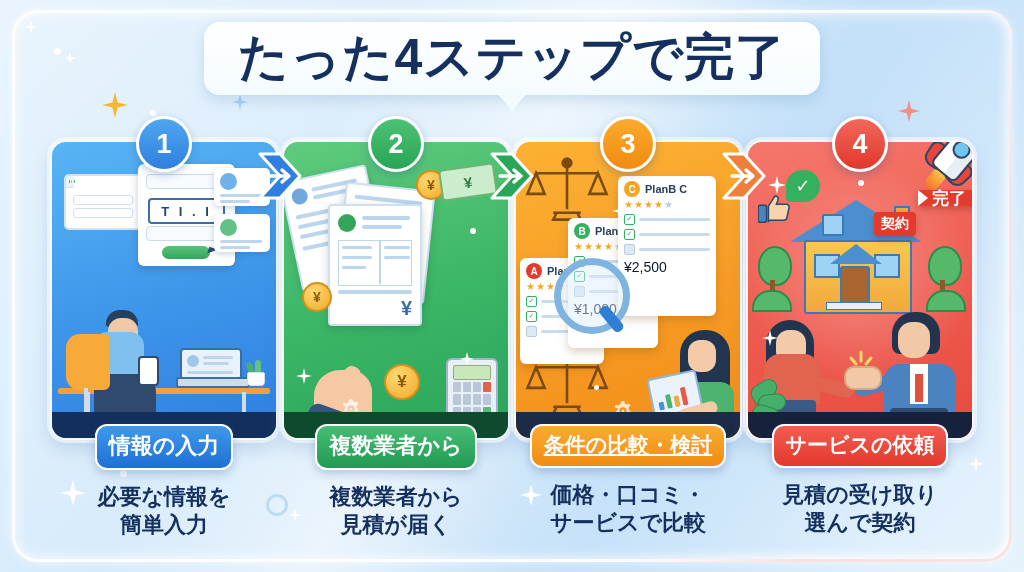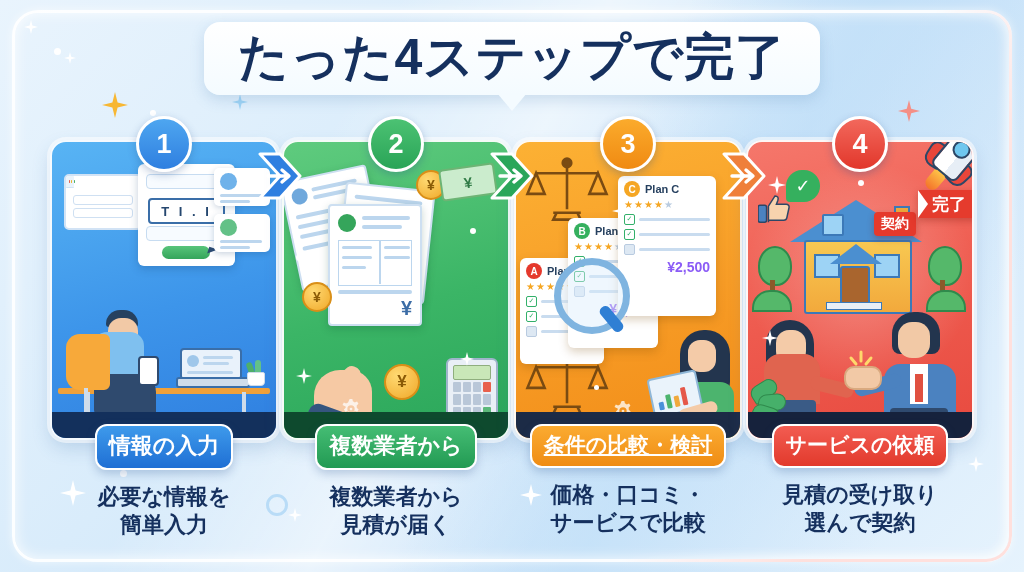--- a/index.html
+++ b/index.html
@@ -168,41 +168,41 @@
   .plantop{display:flex;align-items:center;gap:5px;padding:5px 6px 2px;}
   .pbadge{width:16px;height:16px;border-radius:50%;color:#fff;font-size:10px;font-weight:bold;display:flex;align-items:center;justify-content:center;}
   .pname{font-size:11px;font-weight:bold;color:#26405f;}
   .stars{display:flex;gap:1px;padding:0 6px;font-size:10px;color:#f5a623;}
   .stars .off{color:#b9cbe0;}
   .rows{padding:4px 6px 0;display:flex;flex-direction:column;gap:4px;}
   .row{display:flex;align-items:center;gap:4px;}
   .chk{width:9px;height:9px;border:1.5px solid #32b06a;border-radius:2px;color:#32b06a;font-size:7px;line-height:7px;text-align:center;}
   .chk.gray{border-color:#b9cbe0;background:#dde8f3;}
   .rline{flex:1;height:3px;background:#c9dcef;border-radius:2px;}
-  .price{text-align:right;padding:4px 6px 5px;color:#8b5cf6;font-size:14px;font-weight:bold;}
+  .price{padding:4px 6px 5px;color:#0f172a;font-size:14px;font-weight:normal;}
   .magnif{position:absolute;width:62px;height:62px;border:7px solid #7fb4e0;border-radius:50%;background:rgba(220,238,252,.45);}
   .maghandle{position:absolute;width:11px;height:30px;background:#2f7fd4;border-radius:5px;transform:rotate(-40deg);}
   .woman{position:absolute;right:4px;bottom:0;width:86px;height:108px;}
   .whair{position:absolute;right:6px;top:0;width:50px;height:66px;background:#23354e;border-radius:24px 24px 14px 14px;}
   .wface{position:absolute;right:20px;top:10px;width:28px;height:32px;background:#f4cba8;border-radius:12px;}
   .wbody{position:absolute;right:2px;bottom:0;width:62px;height:56px;background:#4cb46e;border-radius:18px 14px 0 0;}
   .tablet{position:absolute;left:0;bottom:24px;width:46px;height:36px;background:#eaf3fb;border:2px solid #8fb7d8;border-radius:4px;transform:rotate(-12deg);overflow:hidden;}
   .bars{position:absolute;left:5px;bottom:5px;display:flex;align-items:flex-end;gap:3px;height:20px;}
   .bar{width:5px;border-radius:1px;}
 
   
   .house{position:absolute;left:48px;top:58px;width:120px;height:110px;}
   .roof{position:absolute;left:-6px;top:0;width:0;height:0;border-left:66px solid transparent;border-right:66px solid transparent;border-bottom:42px solid #4b8fd0;}
   .walls{position:absolute;left:8px;top:40px;width:104px;height:70px;background:linear-gradient(180deg,#f8c851,#f2a93c);border:2px solid #3c79b8;border-radius:3px;}
   .win{position:absolute;background:#9dd3f5;border:2px solid #3c79b8;}
   .door{position:absolute;left:44px;bottom:0;width:26px;height:40px;background:#a9652e;border:2px solid #3c79b8;border-radius:3px 3px 0 0;}
   .tree{position:absolute;width:34px;height:54px;}
   .canopy{position:absolute;top:0;left:2px;width:30px;height:36px;background:#55b86a;border-radius:50% 50% 45% 45%;border:2px solid #2f8a4c;}
   .trunk{position:absolute;bottom:0;left:14px;width:5px;height:20px;background:#8a5a2a;}
-  .ribbon{position:absolute;right:-6px;top:48px;height:28px;background:#e53b2d;color:#fff;font-weight:bold;font-size:17px;display:flex;align-items:center;padding:0 12px 0 14px;box-shadow:0 3px 7px rgba(120,20,10,.3);}
+  .ribbon{position:absolute;right:-6px;top:48px;height:16px;background:#e53b2d;color:#fff;font-weight:bold;font-size:17px;display:flex;align-items:center;padding:0 12px 0 14px;box-shadow:0 3px 7px rgba(120,20,10,.3);}
   .ribbon:before{content:"";position:absolute;left:0;top:0;bottom:0;width:10px;background:#fff;clip-path:polygon(0 0,100% 50%,0 100%);}
   .keiyaku{position:absolute;background:#e5392c;color:#fff;font-weight:bold;font-size:14px;border-radius:4px;padding:3px 7px;box-shadow:0 3px 7px rgba(120,20,10,.3);}
   .thumb{position:absolute;left:10px;top:52px;width:34px;height:30px;}
   .checkb{position:absolute;left:38px;top:28px;width:34px;height:32px;border-radius:16px 16px 16px 4px;background:#35b05e;color:#fff;display:flex;align-items:center;justify-content:center;font-size:18px;font-weight:bold;}
   .rocket{position:absolute;right:-14px;top:-22px;width:62px;height:72px;transform:rotate(40deg);z-index:28;}
   .rbody{position:absolute;left:16px;top:6px;width:28px;height:48px;background:linear-gradient(90deg,#fff 0 55%,#e7eef6 55% 100%);border:2px solid #2d4766;border-radius:14px 14px 7px 7px;}
   .rnose{position:absolute;left:16px;top:-6px;width:28px;height:18px;background:#e8463a;border:2px solid #2d4766;border-radius:14px 14px 2px 2px;}
   .rwin{position:absolute;left:23px;top:18px;width:14px;height:14px;border-radius:50%;background:#6fc7ef;border:2px solid #2d4766;}
   .rfin{position:absolute;width:14px;height:22px;background:#e8463a;border:2px solid #2d4766;}
   .flame{position:absolute;left:24px;top:54px;width:14px;height:24px;background:linear-gradient(180deg,#ffd24d,#f4732a);border-radius:7px 7px 9px 9px;}
@@ -503,21 +503,21 @@
                 <span class="chk gray"></span>
                 <span class="rline"></span>
               </div>
           </div>
           <div class="price">¥1,000</div>
         </div>
 
         <div class="plan" style="left:102px;top:34px;width:98px;height:140px;">
           <div class="plantop">
             <span class="pbadge" style="background:#f5a623;">C</span>
-            <span class="pname">Plan C</span>
+            <span class="pname">PlanB C</span>
           </div>
           <div class="stars">
               <span>★</span>
               <span>★</span>
               <span>★</span>
               <span>★</span>
               <span class="off">★</span>
             </div>
           <div class="rows">
             <div class="row">

